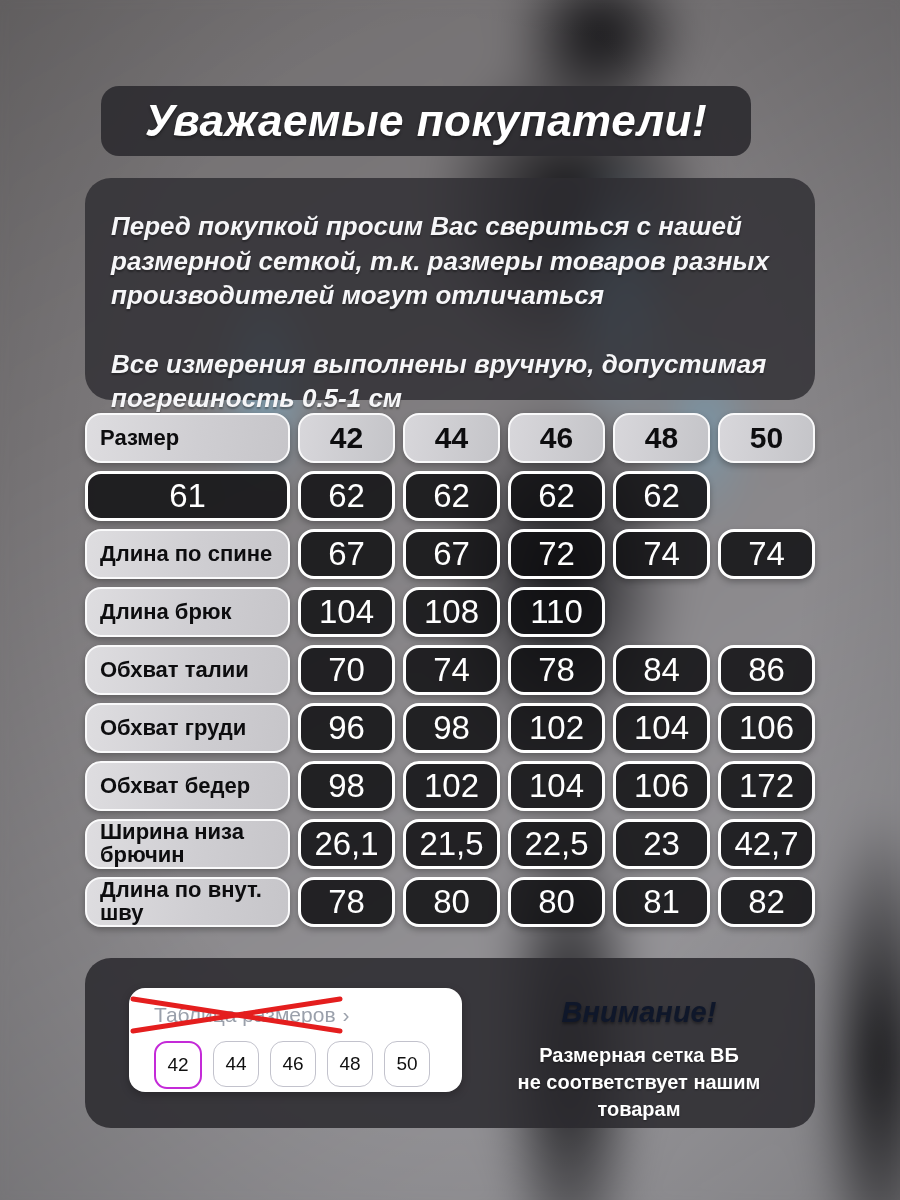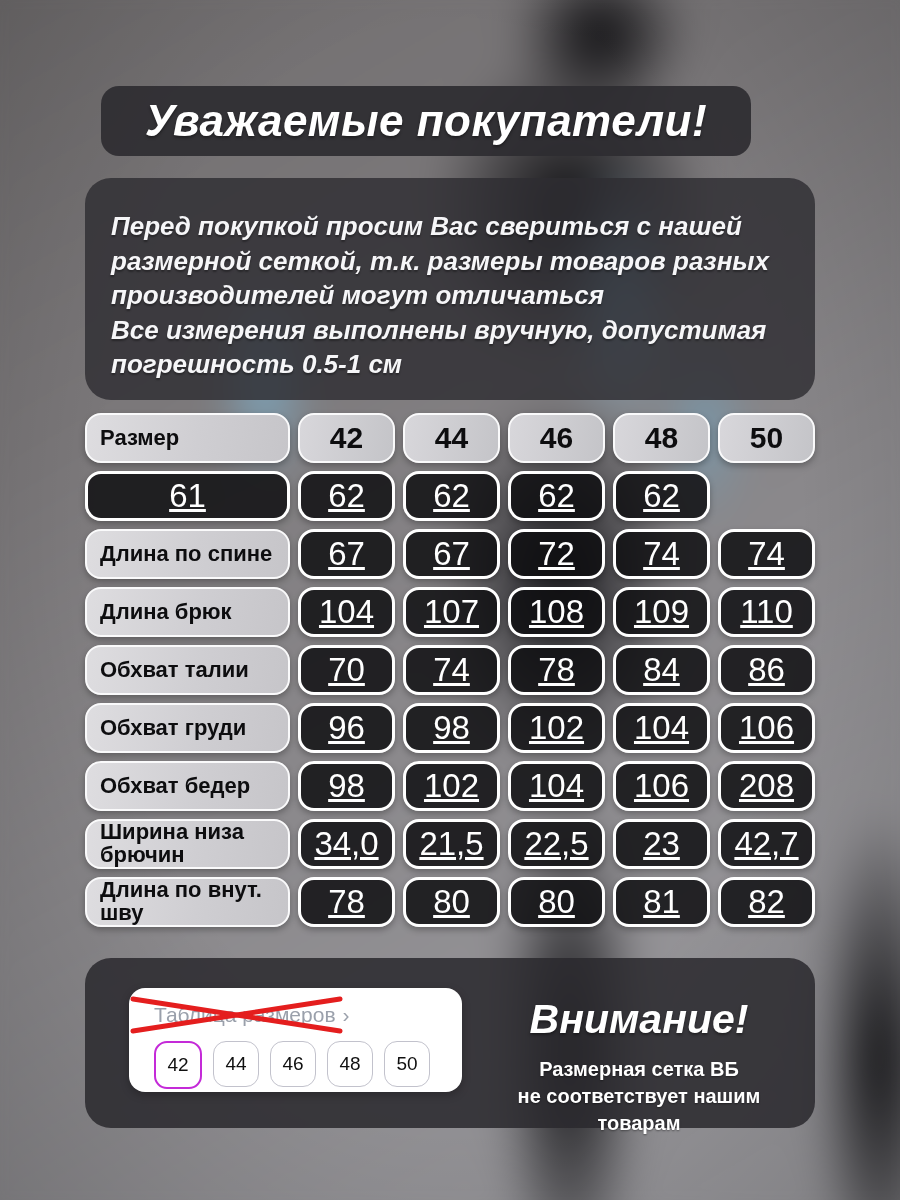--- a/index.html
+++ b/index.html
@@ -39,38 +39,38 @@
   
   .notice{
     position:absolute;left:85px;top:178px;width:730px;height:222px;
     background:rgba(46,45,50,0.82);border-radius:26px;
     padding:31px 38px 16px 26px;box-sizing:border-box;
   }
   .notice p{
     margin:0;color:#f6f6f8;font-size:26px;font-weight:bold;font-style:italic;
     line-height:1.33;text-shadow:0 2px 2px rgba(0,0,0,.35);
   }
-  .notice p + p{}
+  .notice p + p{margin-top:34px;}
 
   
   .size-table{position:absolute;left:85px;top:413px;width:730px;}
   .trow{display:grid;grid-template-columns:205px repeat(5,1fr);gap:8px;height:50px;margin-bottom:8px;}
   .pill{display:flex;align-items:center;justify-content:center;border-radius:16px;box-sizing:border-box;box-shadow:0 3px 6px rgba(0,0,0,.28);}
   .label-pill{
     background:linear-gradient(100deg,#dedde0 0%,#cfced2 55%,#c6c5c9 100%);
     border:2px solid #fafafb;justify-content:flex-start;padding:0 8px 0 13px;
     font-weight:bold;font-size:22px;color:#0d0d0f;line-height:1.04;text-align:left;
   }
   .size-pill{
     background:linear-gradient(100deg,#d8d7db 0%,#c4c4c8 100%);
     border:2px solid #fafafb;font-weight:bold;font-size:30px;color:#0d0d0f;
   }
   .value-pill{
     background:rgba(13,13,16,0.84);border:3px solid #fff;
-    font-size:33px;color:#fff;font-weight:normal;text-decoration:underline;
+    font-size:33px;color:#fff;font-weight:normal;
   }
 
   
   .footer-box{
     position:absolute;left:85px;top:958px;width:730px;height:170px;
     background:rgba(42,41,45,0.86);border-radius:26px;
   }
   .wb-card{
     position:absolute;left:44px;top:30px;width:333px;height:104px;
     background:#fff;border-radius:16px;padding:15px 0 0 25px;box-sizing:border-box;
@@ -81,21 +81,21 @@
   .wb-chevron{color:#9aa0ab;font-size:21px;margin-left:7px;}
   .red-cross{position:absolute;left:-25px;top:-10px;width:215px;height:44px;pointer-events:none;}
   .red-cross line{stroke:var(--cross-red,#e41e1e);stroke-width:5;stroke-linecap:round;}
   .wb-sizes{display:flex;gap:11px;margin-top:14px;}
   .wb-pill{
     width:44px;height:44px;border:1.5px solid #c2c2cc;border-radius:13px;background:#fff;
     display:flex;align-items:center;justify-content:center;font-size:19px;color:#101010;cursor:pointer;
   }
   .wb-pill.selected{border:2px solid var(--accent-purple,#c42ad8);}
   .attention{position:absolute;left:395px;top:38px;width:318px;text-align:center;}
-  .attention-title{color:#ffffff;font-size:41px;font-weight:bold;font-style:italic;text-shadow:0 2px 3px rgba(0,0,0,.4);}
+  .attention-title{color:#0f172a;font-size:29px;font-weight:bold;font-style:italic;text-shadow:0 2px 3px rgba(0,0,0,.4);}
   .attention-sub{color:#fff;font-size:20px;font-weight:bold;line-height:1.35;margin-top:13px;text-shadow:0 1px 2px rgba(0,0,0,.4);}
 </style>
 </head>
 <body>
 
 <div class="bg"></div>
 <div class="vignette"></div>
 
 <div class="banner">
   <div class="banner-text">Уважаемые покупатели!</div>
@@ -127,23 +127,21 @@
         <div class="pill label-pill">Длина по спине</div>
         <div class="pill value-pill">67</div>
         <div class="pill value-pill">67</div>
         <div class="pill value-pill">72</div>
         <div class="pill value-pill">74</div>
         <div class="pill value-pill">74</div>
       </div>
       <div class="trow">
         <div class="pill label-pill">Длина брюк</div>
         <div class="pill value-pill">104</div>
-        <div class="pill value-pill">107</div>
         <div class="pill value-pill">108</div>
-        <div class="pill value-pill">109</div>
         <div class="pill value-pill">110</div>
       </div>
       <div class="trow">
         <div class="pill label-pill">Обхват талии</div>
         <div class="pill value-pill">70</div>
         <div class="pill value-pill">74</div>
         <div class="pill value-pill">78</div>
         <div class="pill value-pill">84</div>
         <div class="pill value-pill">86</div>
       </div>
@@ -154,25 +152,25 @@
         <div class="pill value-pill">102</div>
         <div class="pill value-pill">104</div>
         <div class="pill value-pill">106</div>
       </div>
       <div class="trow">
         <div class="pill label-pill">Обхват бедер</div>
         <div class="pill value-pill">98</div>
         <div class="pill value-pill">102</div>
         <div class="pill value-pill">104</div>
         <div class="pill value-pill">106</div>
-        <div class="pill value-pill">208</div>
+        <div class="pill value-pill">172</div>
       </div>
       <div class="trow">
         <div class="pill label-pill">Ширина низа брючин</div>
-        <div class="pill value-pill">34,0</div>
+        <div class="pill value-pill">26,1</div>
         <div class="pill value-pill">21,5</div>
         <div class="pill value-pill">22,5</div>
         <div class="pill value-pill">23</div>
         <div class="pill value-pill">42,7</div>
       </div>
       <div class="trow">
         <div class="pill label-pill">Длина по внут. шву</div>
         <div class="pill value-pill">78</div>
         <div class="pill value-pill">80</div>
         <div class="pill value-pill">80</div>

